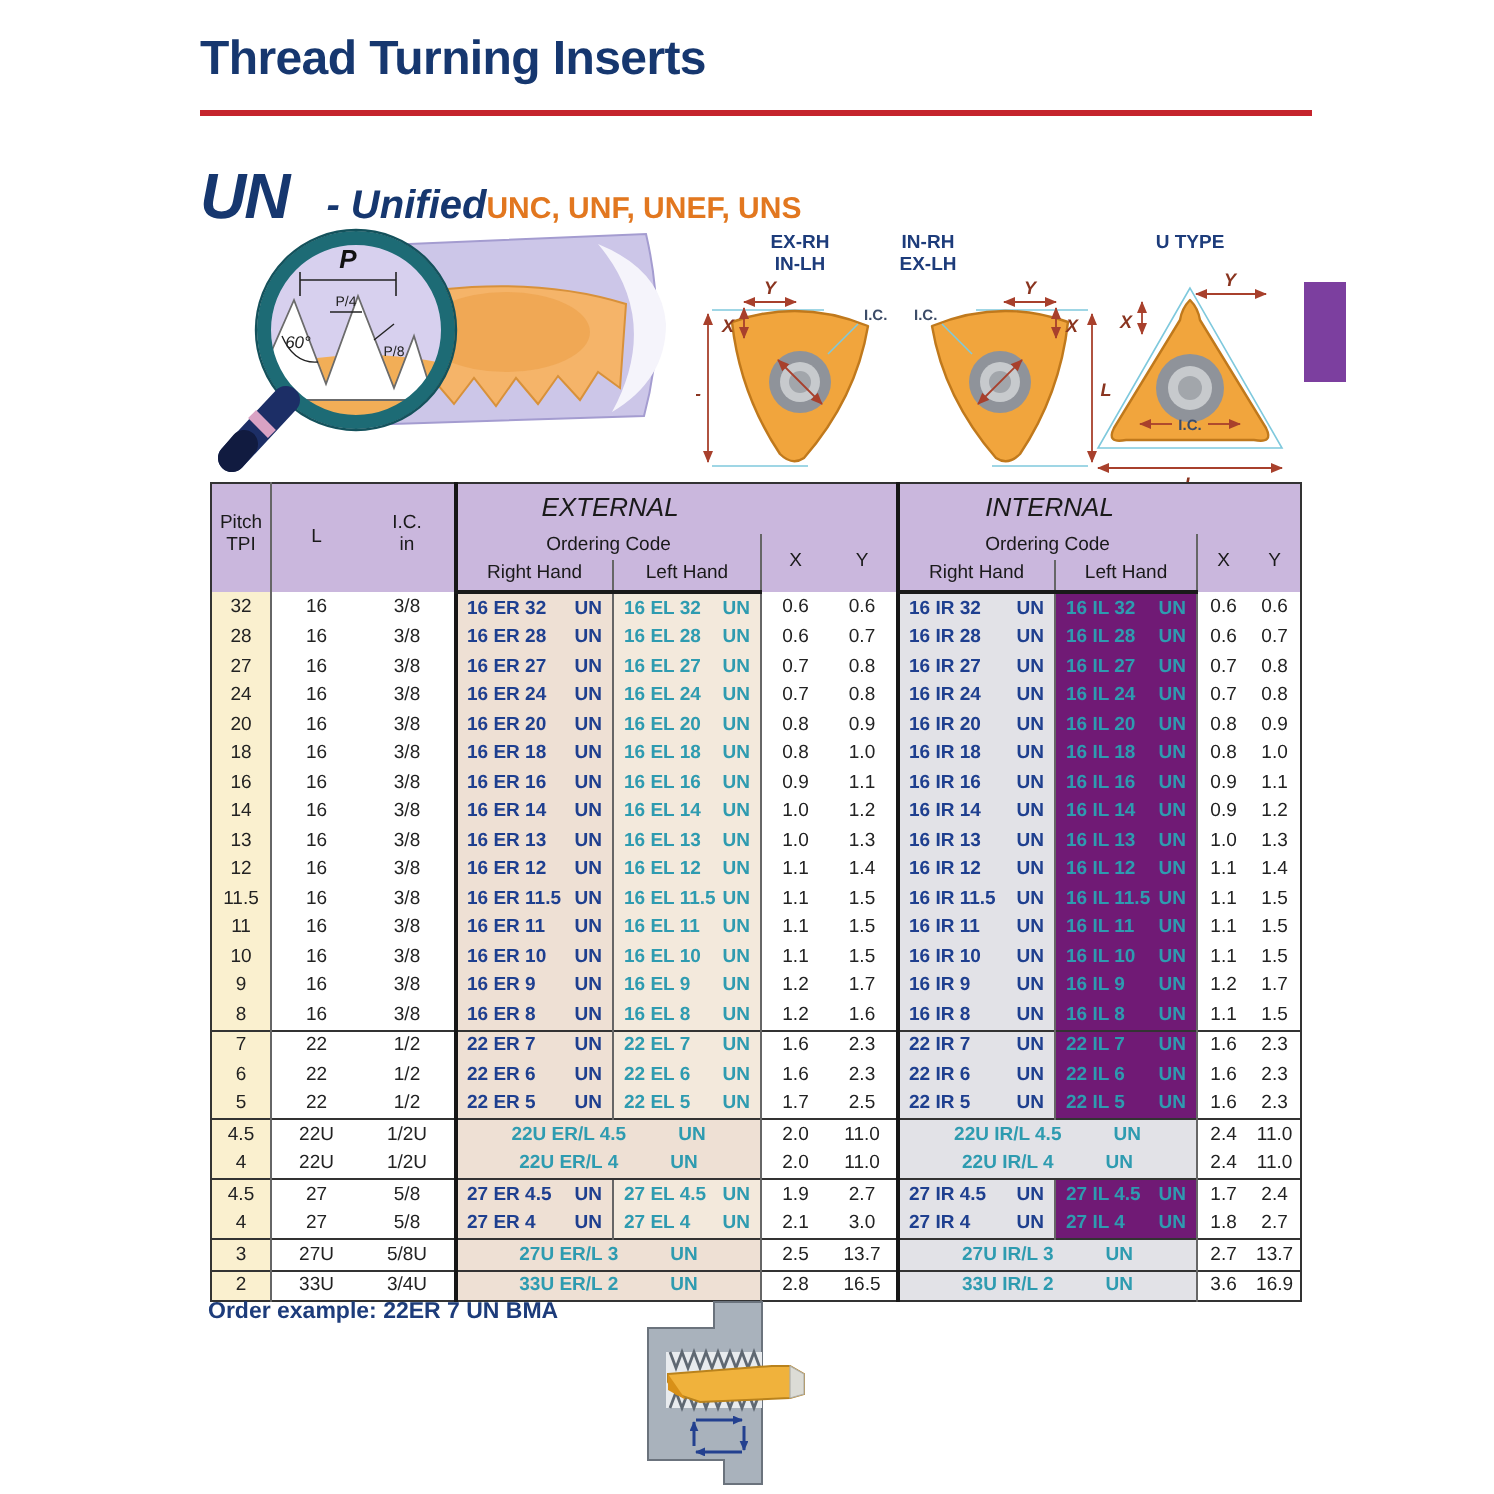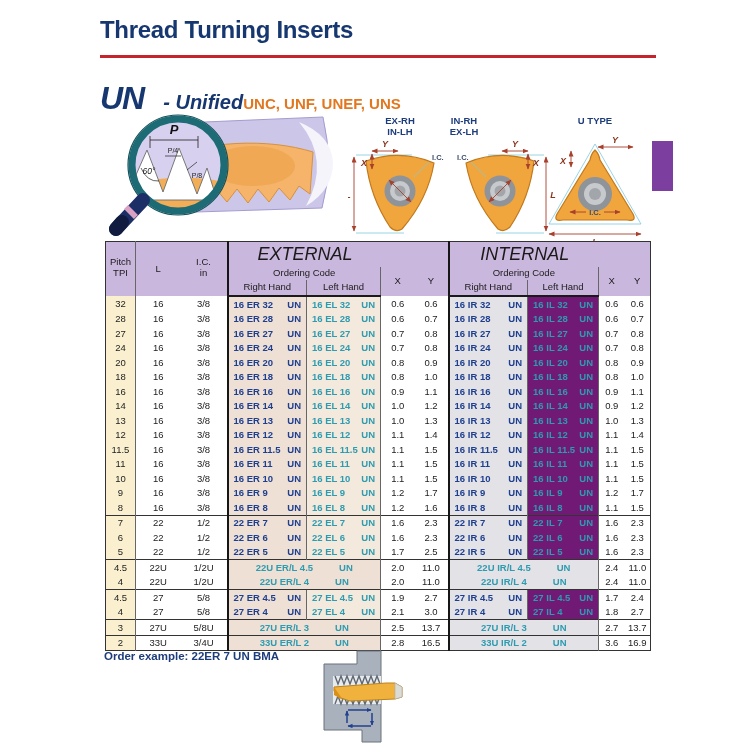--- a/index.html
+++ b/index.html
@@ -19,21 +19,21 @@
   .sec-sub{font-size:15px;font-weight:bold;color:#e2771f;margin-left:0;}
   .tab{position:absolute;left:652px;top:141px;width:21px;height:50px;background:#7c3f9f;}
   .mag-svg{position:absolute;left:103px;top:110px;}
   .inserts-svg{position:absolute;left:348px;top:112px;}
   .tool-svg{position:absolute;left:298px;top:647px;}
   .order{position:absolute;left:104px;top:650px;font-size:11.5px;font-weight:bold;color:#1d3c7b;}
 
   .data-table{position:absolute;left:105px;top:241px;width:545px;border-collapse:collapse;
       table-layout:fixed;font-size:9.5px;color:#222;border:1px solid #333;}
   .data-table th{background:#cab7dd;font-weight:normal;padding:0;line-height:1.15;color:#1a1a1a;}
-  .th-sec{font-size:18px;font-weight:bold;font-style:italic;color:#111;}
+  .th-sec{font-size:13px;font-weight:bold;font-style:italic;color:#111;}
   thead tr:nth-child(1) th{height:25px;vertical-align:middle;}
   thead tr:nth-child(2) th{height:13px;font-size:9.5px;}
   thead tr:nth-child(3) th{height:15px;font-size:9.5px;}
   thead tr:nth-child(3) th{border-bottom:2px solid #1a1a1a;}
   th.vb{vertical-align:bottom;padding-bottom:2px;}
   .bl1{border-left:1px solid #666;}
   .bl2{border-left:2px solid #161616;}
   tbody td{height:14.5px;padding:0;text-align:center;line-height:1;vertical-align:middle;}
   tbody tr.sep td{border-top:1px solid #333;}
   .bg-cream{background:#faf0cf;}

